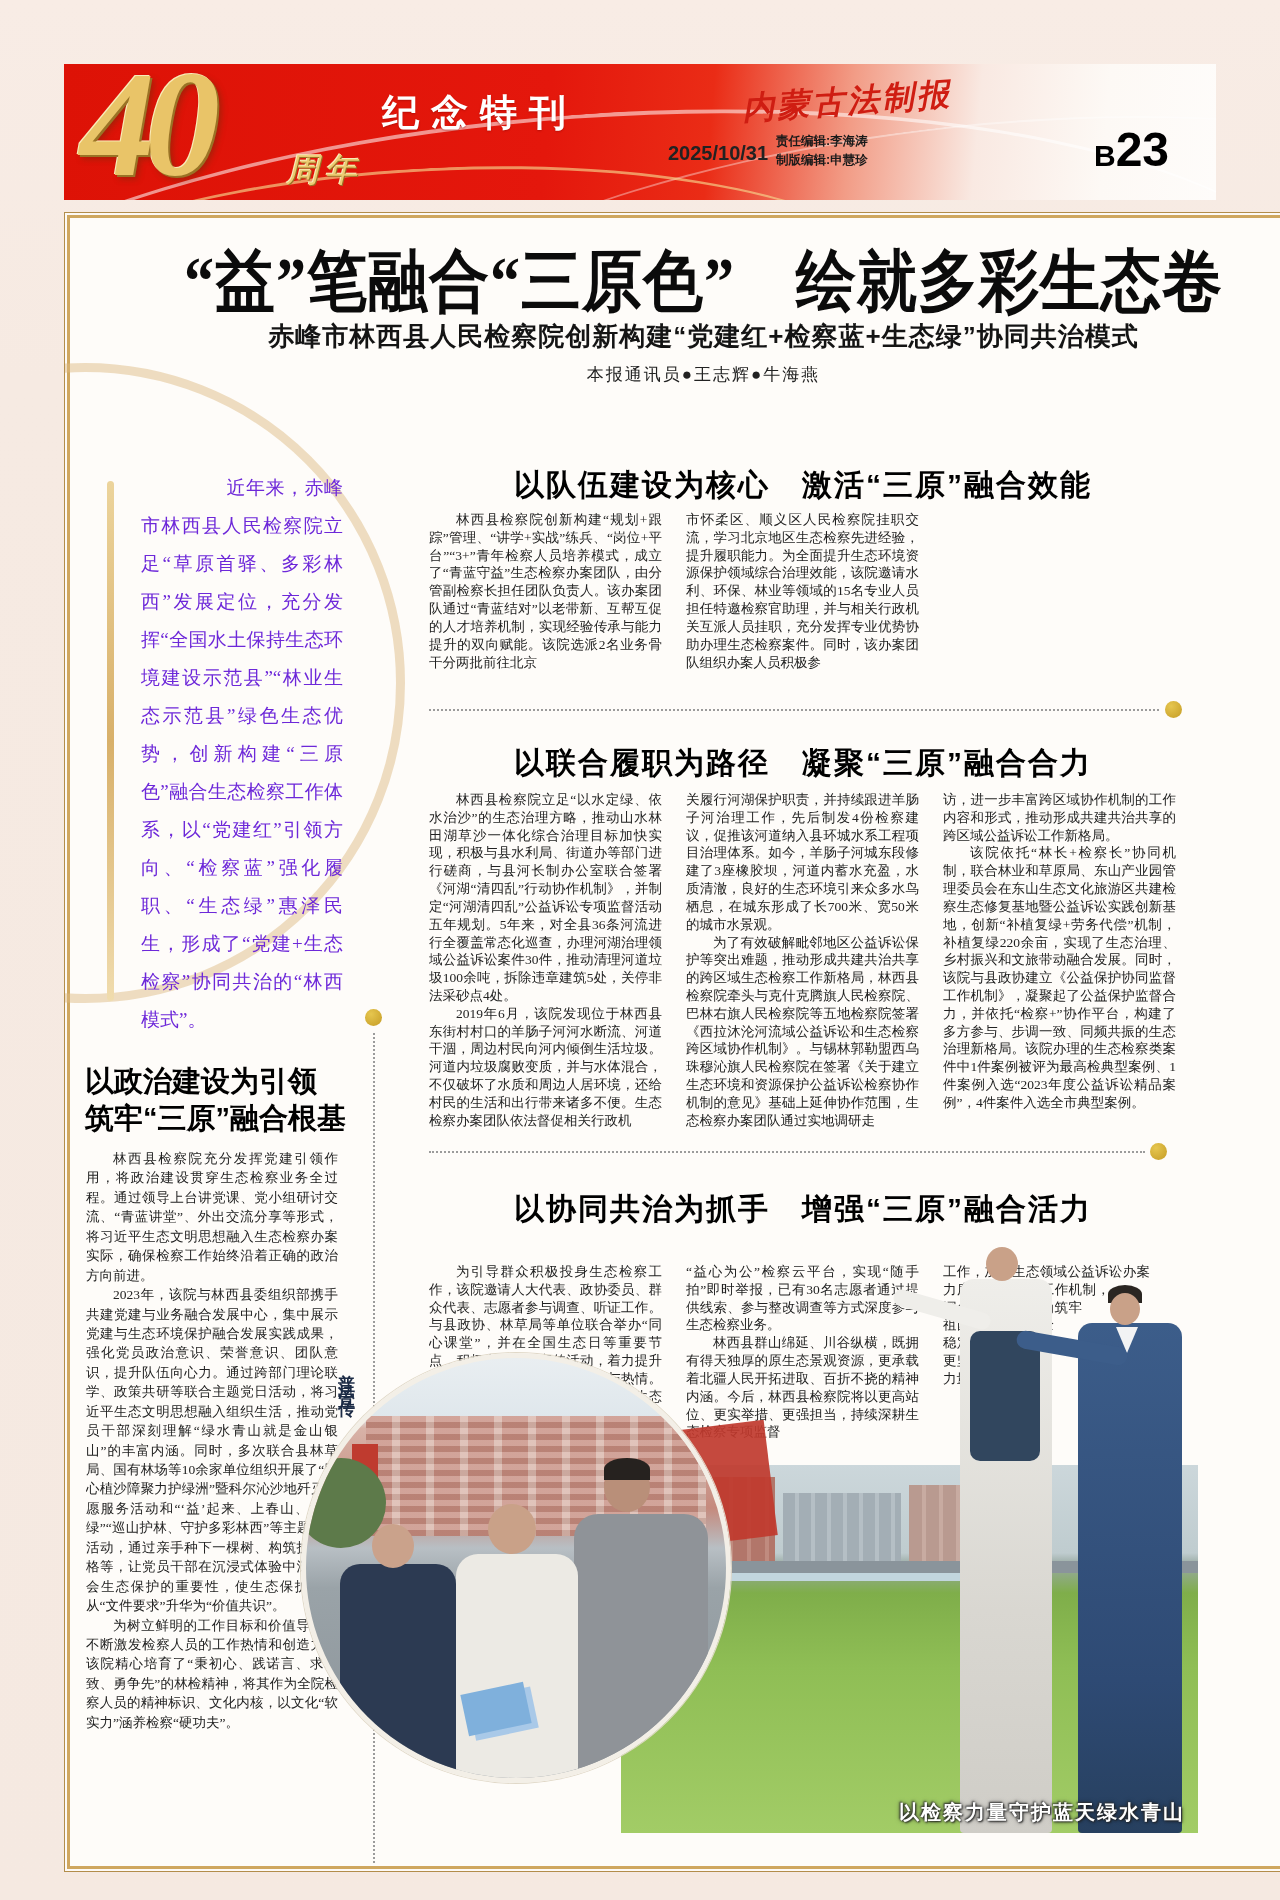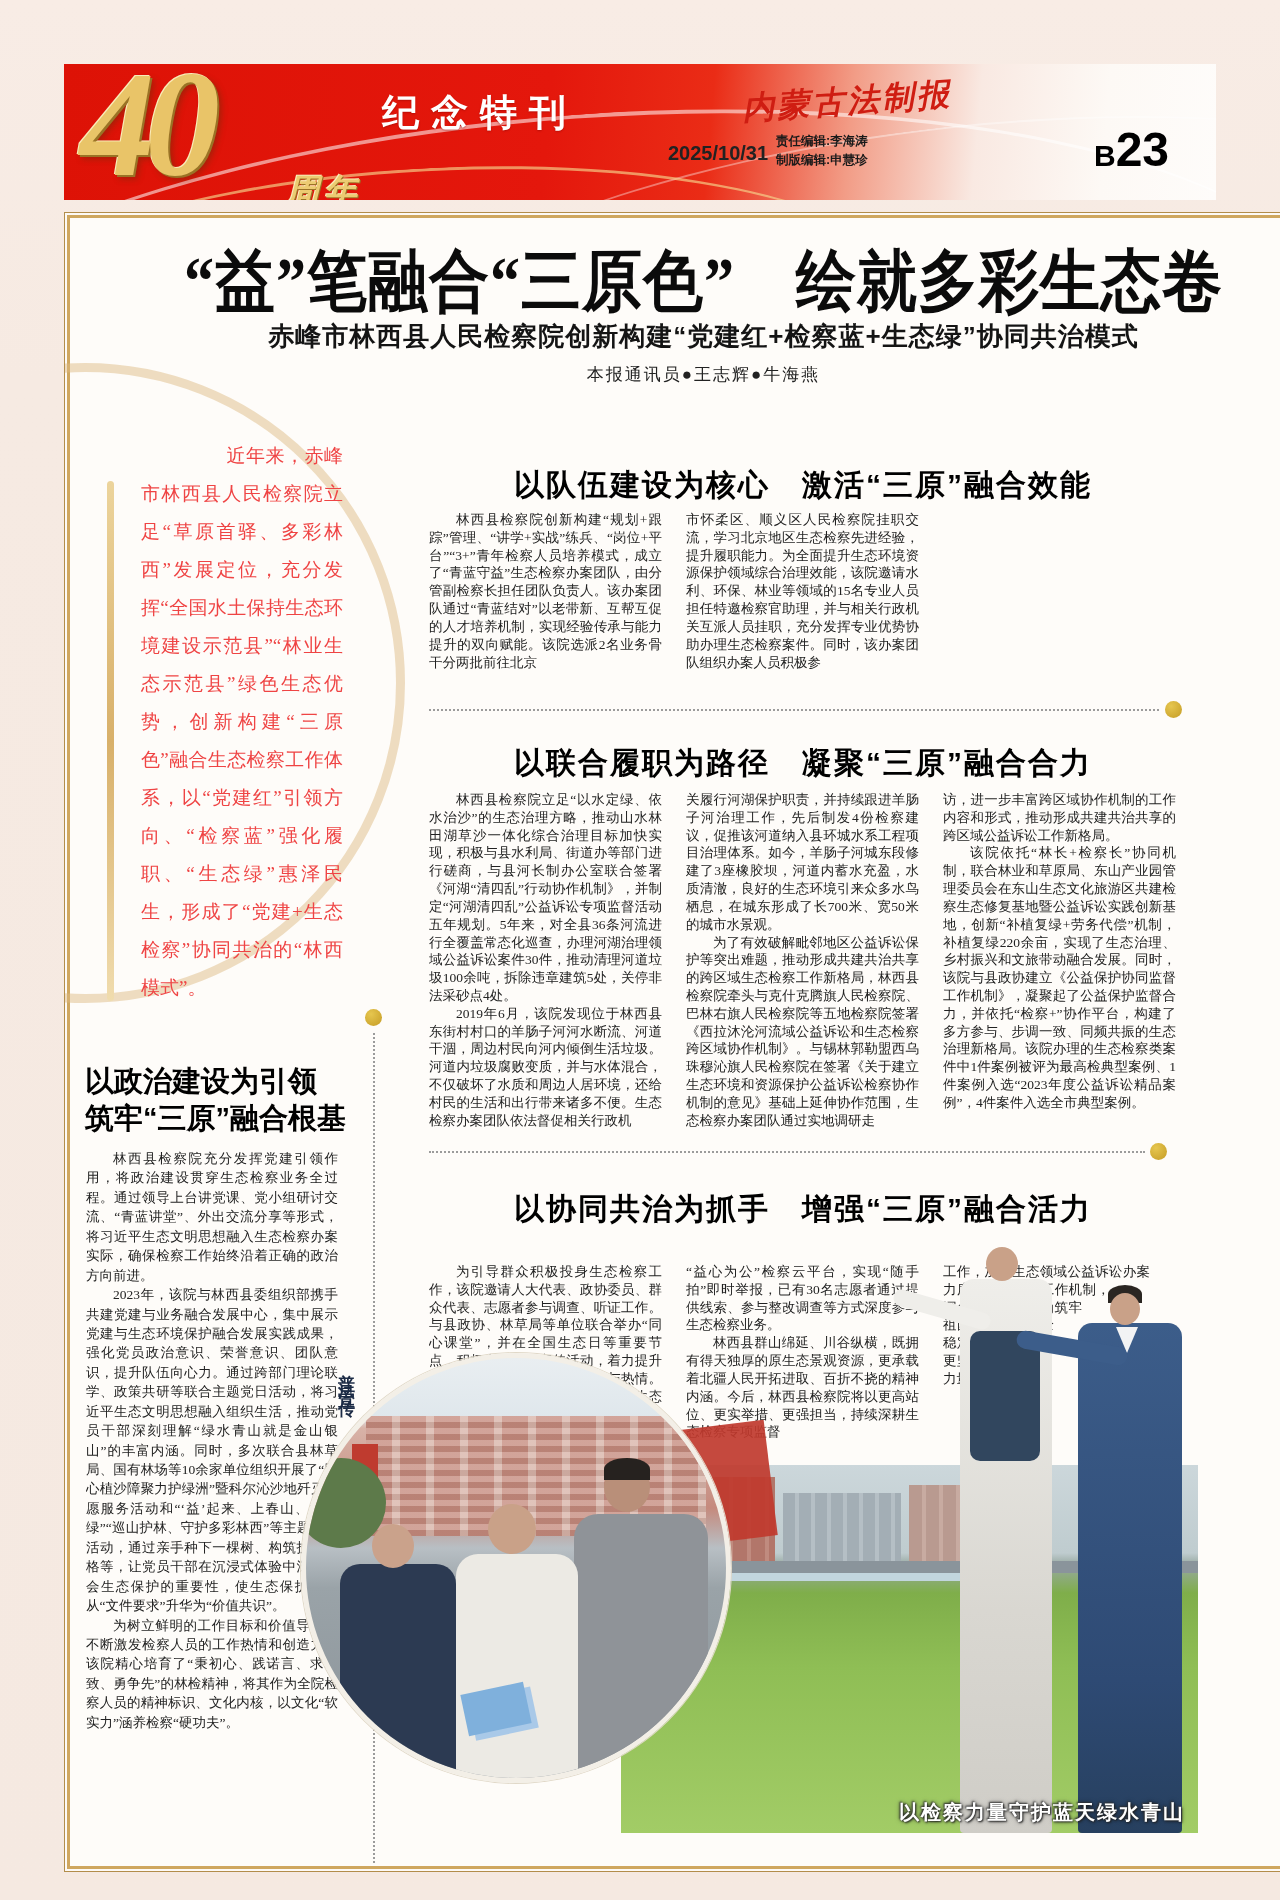--- a/index.html
+++ b/index.html
@@ -20,22 +20,22 @@
   .swirl1,.swirl2,.swirlg { position:absolute; border-radius:50%; }
   .swirl1 { left:-220px; top:50px; width:1500px; height:520px; border-top:4px solid rgba(255,255,255,.55); transform:rotate(-4deg); }
   .swirl2 { left:260px; top:64px; width:1250px; height:420px; border-top:2px solid rgba(255,255,255,.38); transform:rotate(-7deg); }
   .swirlg { left:-120px; top:104px; width:980px; height:320px; border-top:3px solid rgba(246,214,142,.65); transform:rotate(-3deg); }
   .num40 {
     position:absolute; left:16px; top:-26px; font-size:150px; font-weight:bold; font-style:italic;
     font-family:"Liberation Serif",serif; letter-spacing:-10px; color:#e9c468;
     text-shadow:2px 2px 0 #9a7326,-1px -1px 0 #f9ecb9,4px 4px 6px rgba(90,50,10,.45);
   }
   .zhounian {
-    position:absolute; left:222px; top:84px; font-size:33px; font-weight:bold; font-style:italic;
-    color:#eccb72; letter-spacing:5px; text-shadow:1px 1px 0 #9a7326,-1px -1px 0 #f9ecb9;margin-top:21px;
+    position:absolute; left:222px; top:84px; font-size:33px; font-weight:normal; font-style:italic;
+    color:#eccb72; letter-spacing:5px; text-shadow:1px 1px 0 #9a7326,-1px -1px 0 #f9ecb9;
   }
   .edition {
     position:absolute; left:318px; top:24px; font-size:37px; font-weight:bold; color:#fff;
     font-family:"Liberation Sans","DejaVu Sans",sans-serif; letter-spacing:12px; text-shadow:0 1px 2px rgba(120,0,0,.4);
   }
   .masthead {
     position:absolute; left:678px; top:16px; font-size:32px; font-weight:bold; font-style:italic;
     color:#cf1d12; transform:rotate(-4deg); letter-spacing:3px;
   }
   .date { position:absolute; left:604px; top:78px; font-size:20px; font-weight:bold; color:#222;
@@ -65,22 +65,22 @@
   }
   .subtitle {
     position:absolute; left:0; top:106px; width:100%; text-align:center; z-index:2;
     font-size:26px; font-weight:bold; color:#141414; letter-spacing:1px;
     font-family:"Liberation Sans","DejaVu Sans",sans-serif;
   }
   .byline { position:absolute; left:0; top:150px; width:100%; text-align:center; z-index:2;
     font-size:17px; color:#222; letter-spacing:2px; }
 
   .quote {
-    position:absolute; left:76px; top:224px; width:202px; z-index:2;
-    font-size:19px; line-height:2.0; text-align:justify; text-indent:4.5em; color:#ef4444;
+    position:absolute; left:76px; top:256px; width:202px; z-index:2;
+    font-size:19px; line-height:2.0; text-align:justify; text-indent:4.5em; color:#6d28d9;
   }
 
   .left-heading {
     position:absolute; left:20px; top:850px; width:264px; z-index:2;
     font-size:29px; font-weight:bold; line-height:1.28; color:#000;
     font-family:"Liberation Sans","DejaVu Sans",sans-serif;
   }
   .left-body {
     position:absolute; left:21px; top:936px; width:252px; z-index:2;
     font-size:13.5px; line-height:1.44; color:#222; max-height:700px; overflow:hidden;

